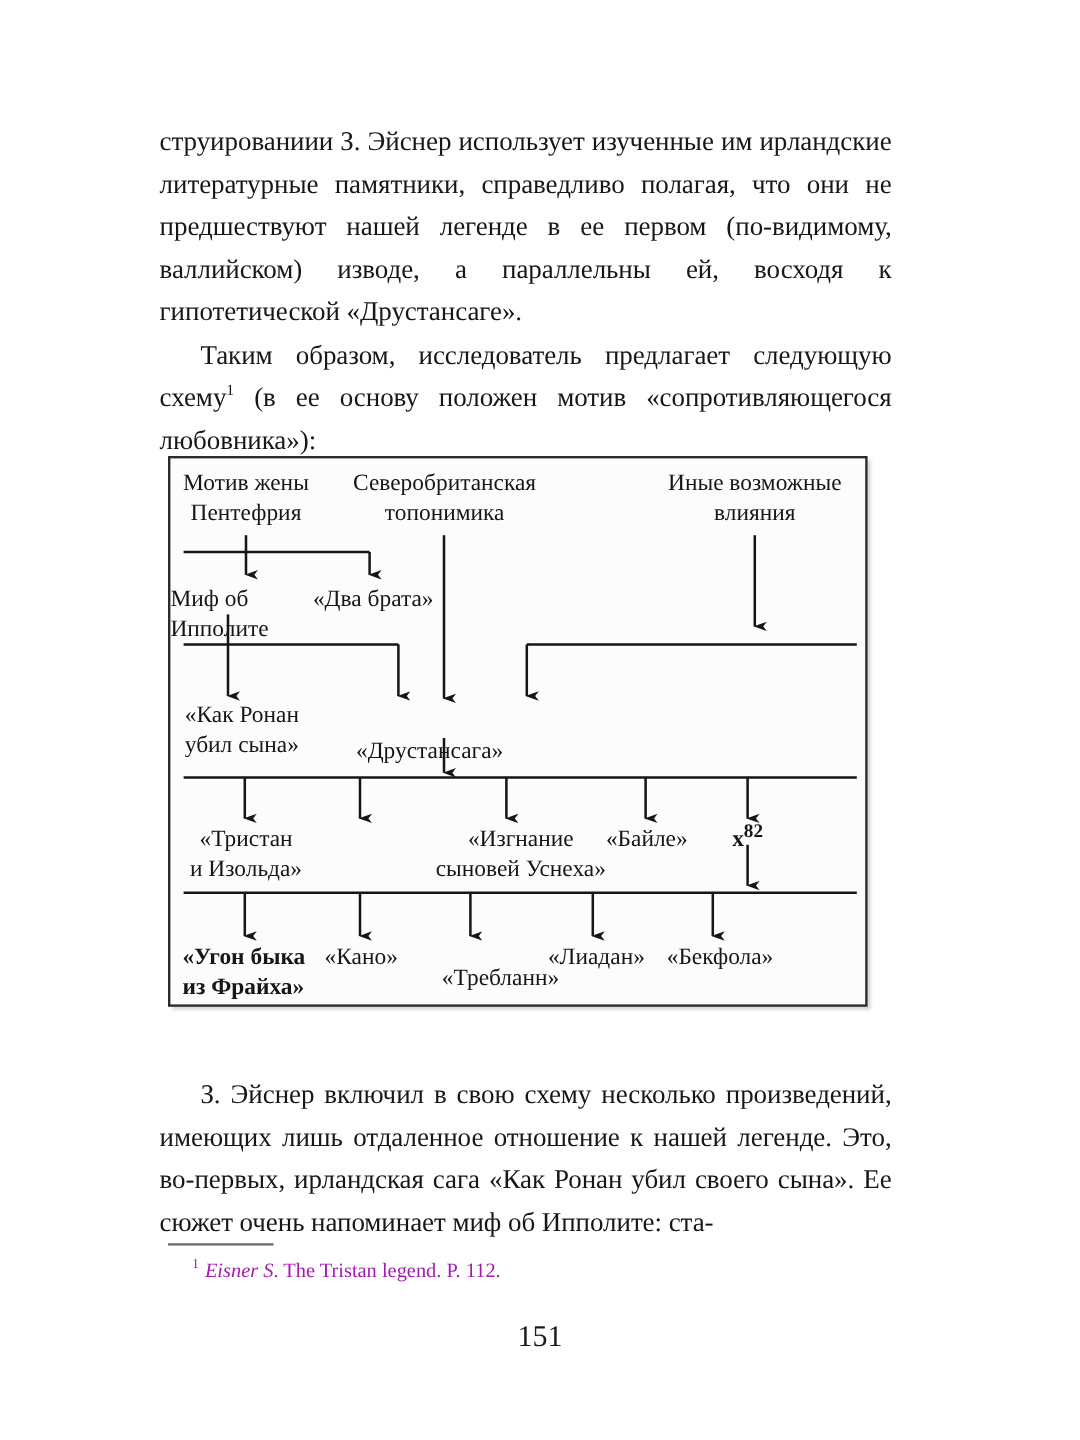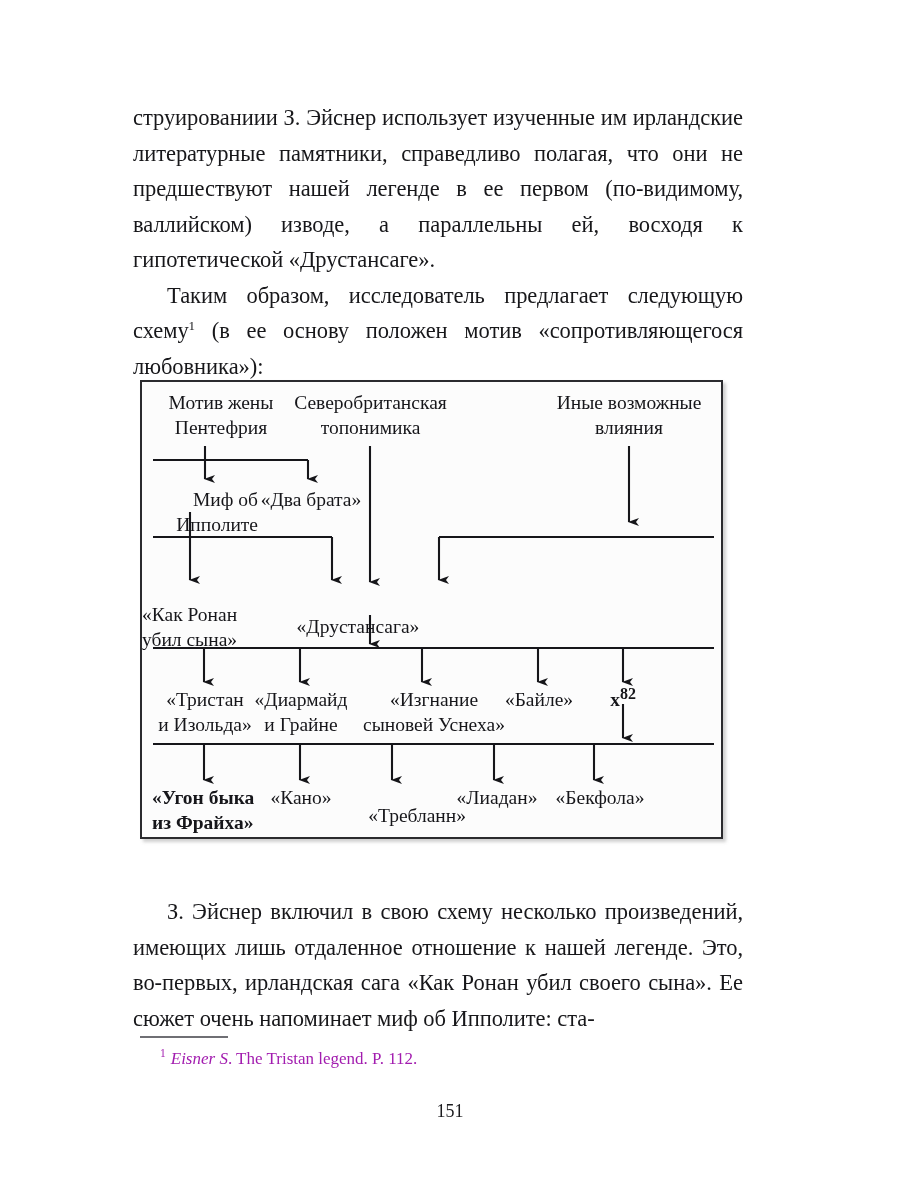--- a/index.html
+++ b/index.html
@@ -121,21 +121,21 @@
   .footnote .fn-author {
     font-style: italic;
   }
 
   .pagenum {
     position: absolute;
     left: 0;
     top: 1101px;
     width: 900px;
     text-align: center;
-    font-size: 18px;
+    font-size: 25px;
     color: #1b1b1e;
   }
 </style>
 </head>
 <body>
 
 <div class="page">
 
   <div class="textblock para-top">
     <p>струированиии З. Эйснер использует изученные им ирландские литературные памятники, справедливо полагая, что они не предшествуют нашей легенде в ее первом (по-видимому, валлийском) изводе, а параллельны ей, восходя к гипотетической «Друстансаге».</p>
@@ -183,62 +183,58 @@
 
           <path d="M11,362 L572,362"></path>
           <path d="M62,362 L62,398" marker-end="url(#ah)"></path>
           <path d="M158,362 L158,398" marker-end="url(#ah)"></path>
           <path d="M250,362 L250,398" marker-end="url(#ah)"></path>
           <path d="M352,362 L352,398" marker-end="url(#ah)"></path>
           <path d="M452,362 L452,398" marker-end="url(#ah)"></path>
         </g>
       </svg>
 
-      <div class="node two-line" style="left:0px; top:8px; width:126px;padding-left:16px;">
+      <div class="node two-line" style="left:0px; top:8px; width:126px;">
         <div>Мотив жены</div>
         <div>Пентефрия</div>
       </div>
 
       <div class="node two-line" style="left:398px; top:8px; width:178px;">
         <div>Иные возможные</div>
         <div>влияния</div>
       </div>
 
       <div class="node two-line" style="left:140px; top:8px; width:177px;">
         <div>Северобританская</div>
         <div>топонимика</div>
       </div>
 
-      <div class="node two-line" style="left:0px; top:105px; width:104px; text-align:right; padding-left:12px;">
+      <div class="node two-line" style="left:0px; top:105px; width:104px; text-align:left; ">
         <div>Миф об</div>
         <div>Ипполите</div>
       </div>
 
       <div class="node" style="left:106px; top:105px; width:126px;">
         <div>«Два брата»</div>
       </div>
 
-      <div class="node two-line" style="left:0px; top:220px; width:134px; text-align:left; ">
+      <div class="node two-line" style="left:0px; top:202px; width:134px; text-align:left; padding-left:12px;">
         <div>«Как Ронан</div>
         <div>убил сына»</div>
       </div>
 
       <div class="node" style="left:136px; top:203px; width:160px;margin-top:29px;">
         <div>«Друстансага»</div>
       </div>
 
       <div class="node two-line" style="left:3px; top:305px; width:120px;">
         <div>«Тристан</div>
         <div>и Изольда»</div>
       </div>
 
-      <div class="node two-line" style="left:101px; top:305px; width:116px;">
-        <div>«Диармайд</div>
-        <div>и Грайне</div>
-      </div>
 
       <div class="node two-line" style="left:210px; top:305px; width:164px;">
         <div>«Изгнание</div>
         <div>сыновей Уснеха»</div>
       </div>
 
       <div class="node" style="left:344px; top:305px; width:106px;">
         <div>«Байле»</div>
       </div>
 

